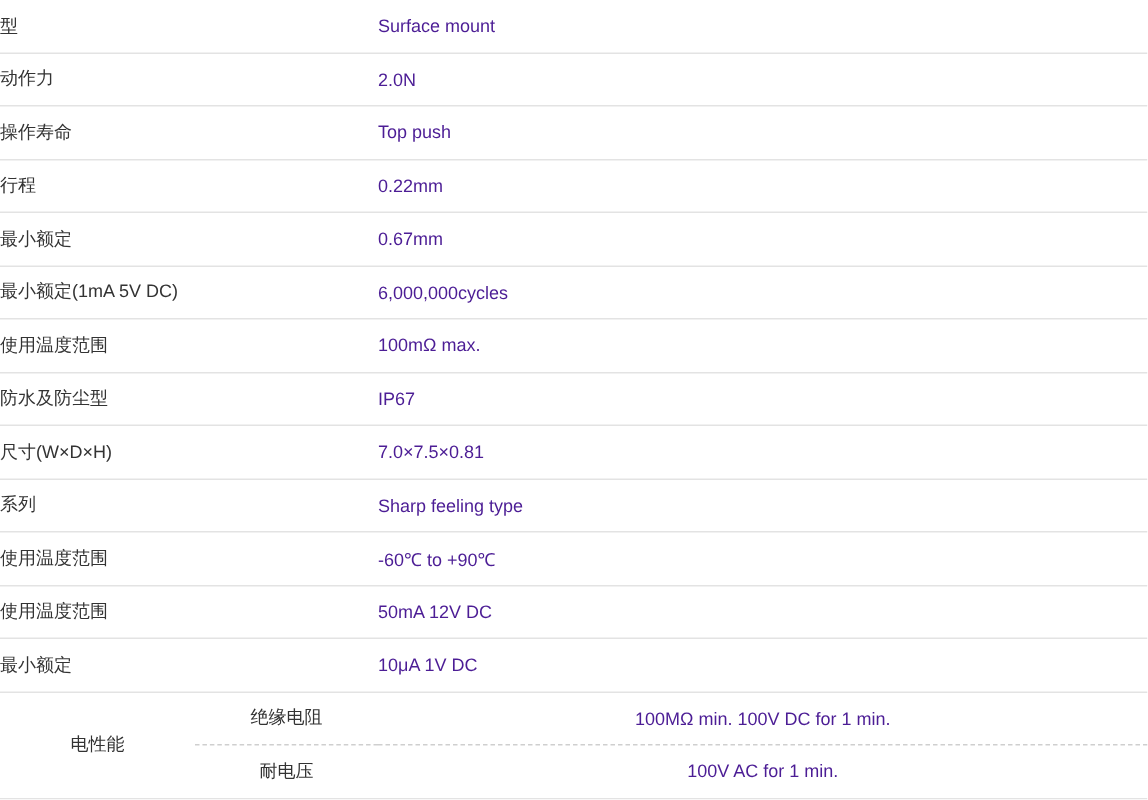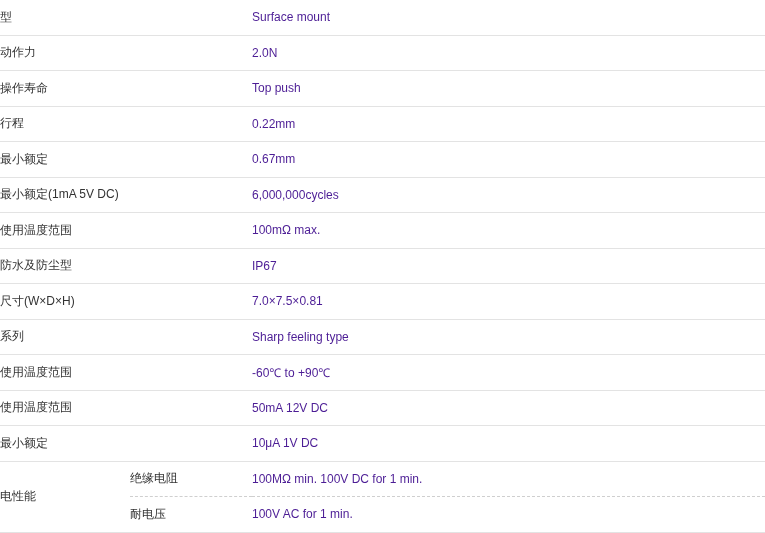--- a/index.html
+++ b/index.html
@@ -44,20 +44,21 @@
     font-size: 12px;
   }
   .group-label {
     vertical-align: middle;
     padding-left: 8px;
     width: 130px;
   }
   
   tr.sub-row td {
     border-bottom: 1px solid #e3e3e3;
+    text-align: center;
   }
   tr.sub-row-first td.sub-divider {
     border-bottom: 1px dashed #cfcfcf;
   }
   td.group-cell {
     border-bottom: 1px solid #e3e3e3;
   }
 </style>
 </head>
 <body>

